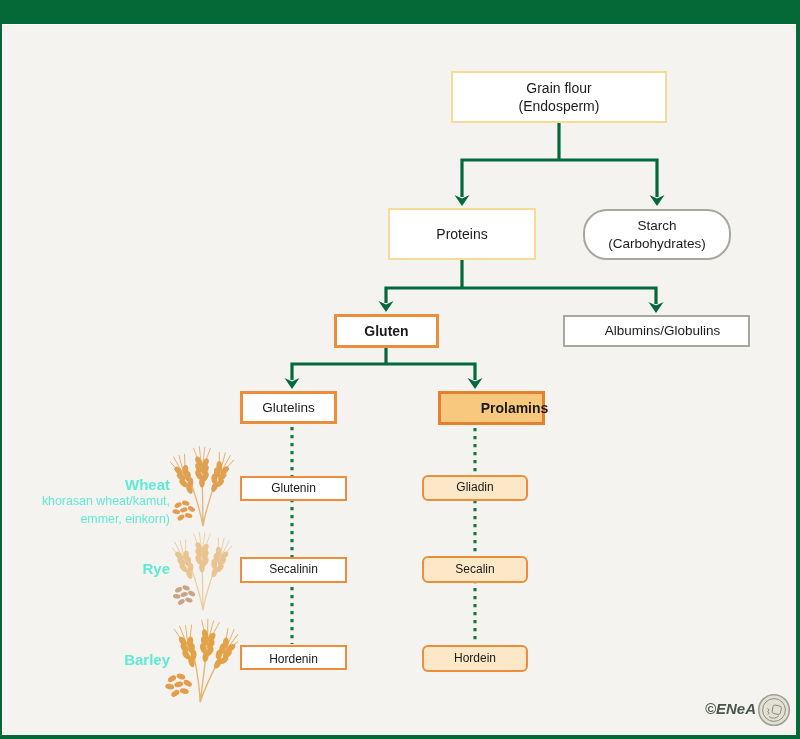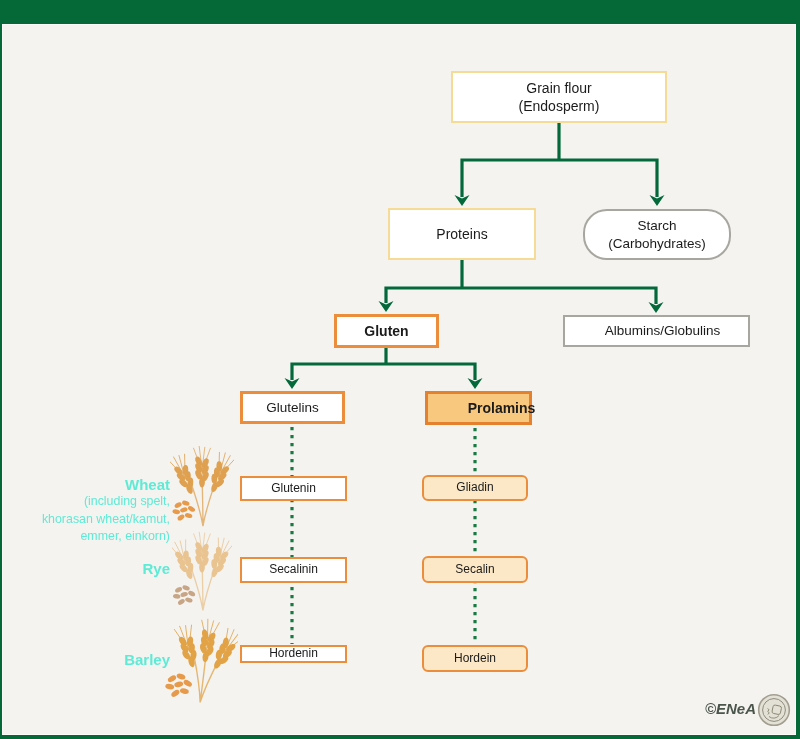--- a/index.html
+++ b/index.html
@@ -93,52 +93,51 @@
   </div>
 
   <div class="box b-orange bold" style="left:334px;top:314px;width:105px;height:34px;">
     <span>Gluten</span>
   </div>
 
   <div class="box b-gray mid" style="left:563px;top:315px;width:187px;height:32px;padding-left:12px;">
     <span>Albumins/Globulins</span>
   </div>
 
-  <div class="box b-orange mid" style="left:240px;top:391px;width:105px;height:33px;">
+  <div class="box b-orange mid" style="left:240px;top:391px;width:97px;height:33px;">
     <span>Glutelins</span>
   </div>
 
-  <div class="box b-orange fill-orange bold" style="left:425px;top:391px;width:107px;height:34px;padding-left:46px;">
+  <div class="box b-orange fill-orange bold" style="left:438px;top:391px;width:107px;height:34px;padding-left:46px;">
     <span>Prolamins</span>
   </div>
 
   <div class="box b-orange-thin small" style="left:240px;top:476px;width:107px;height:25px;">
     <span>Glutenin</span>
   </div>
   <div class="box b-orange-thin fill-peach small" style="left:422px;top:475px;width:106px;height:26px;">
     <span>Gliadin</span>
   </div>
 
   <div class="box b-orange-thin fill-peach small" style="left:422px;top:556px;width:106px;height:27px;">
     <span>Secalin</span>
   </div>
   <div class="box b-orange-thin small" style="left:240px;top:557px;width:107px;height:26px;">
     <span>Secalinin</span>
   </div>
 
-  <div class="box b-orange-thin small" style="left:240px;top:645px;width:107px;height:18px;">
+  <div class="box b-orange-thin small" style="left:240px;top:645px;width:107px;height:25px;justify-content:flex-end;">
     <span>Hordenin</span>
   </div>
   <div class="box b-orange-thin fill-peach small" style="left:422px;top:645px;width:106px;height:27px;">
     <span>Hordein</span>
   </div>
 
   <div class="side-label" style="left:18px;top:476px;width:152px;">
     <span class="grain-name">Wheat</span>
-    <span class="note">(including spelt,</span>
     <span class="note">khorasan wheat/kamut,</span>
     <span class="note">emmer, einkorn)</span>
   </div>
   <div class="side-label" style="left:18px;top:560px;width:152px;">
     <span class="grain-name">Rye</span>
   </div>
   <div class="side-label" style="left:18px;top:651px;width:152px;">
     <span class="grain-name">Barley</span>
   </div>
 

